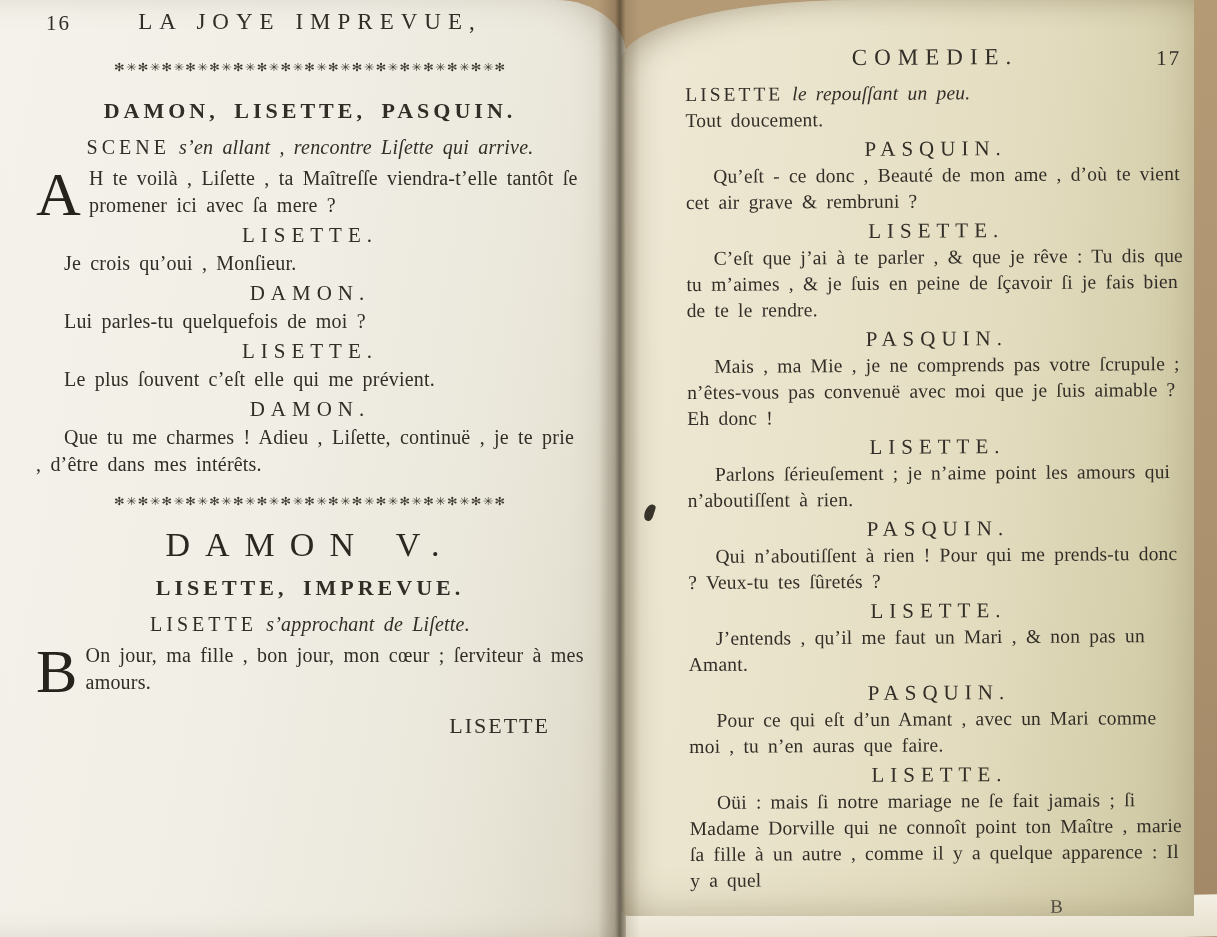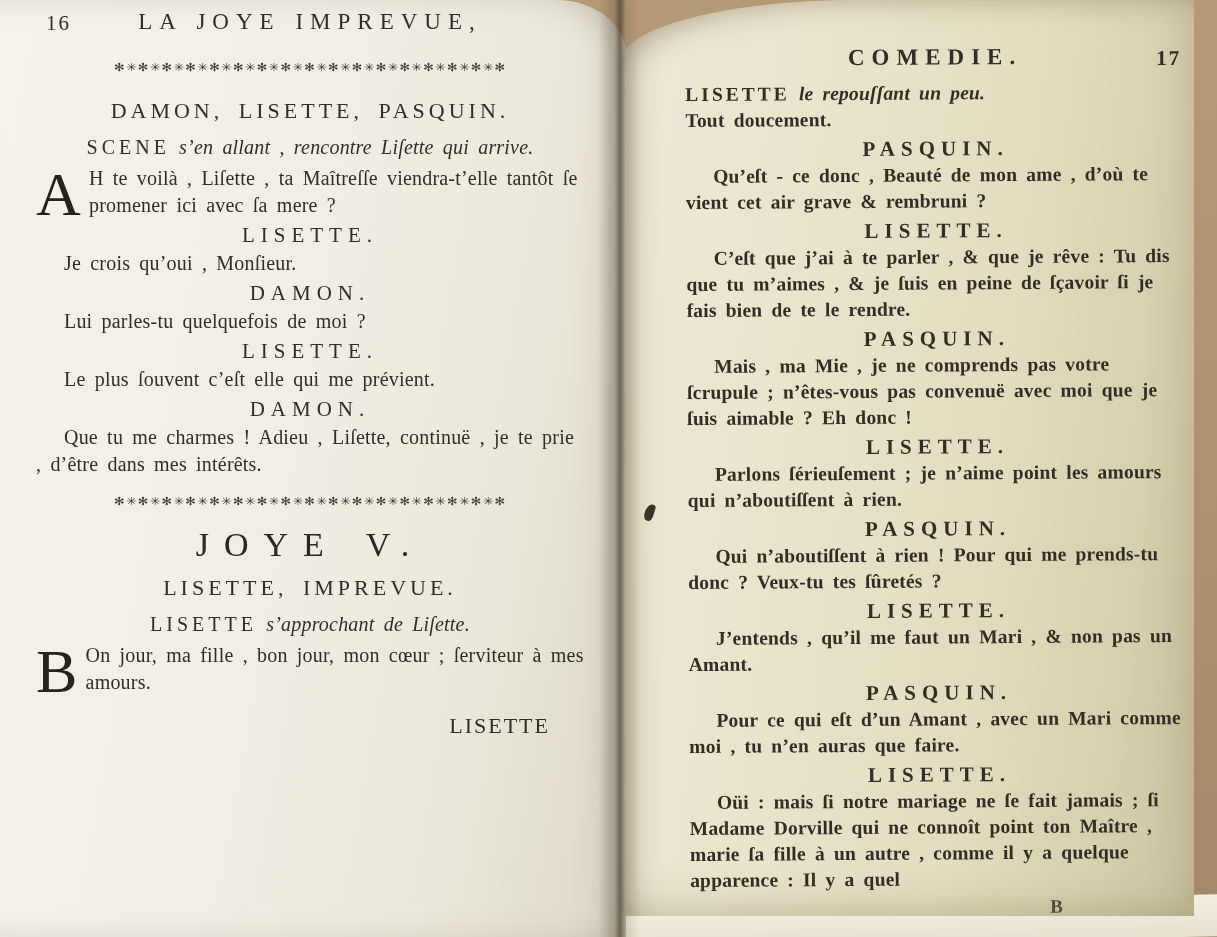--- a/index.html
+++ b/index.html
@@ -16,21 +16,20 @@
     background:linear-gradient(100deg,#f4f2ea 0%,#f0eee5 45%,#eae7da 75%,#ded9c8 97%);
     border-top-right-radius:70px 55px;
     box-shadow:inset -26px 0 38px -16px rgba(95,82,58,.38);
   }
   .page-right{
     left:621px; width:566px; height:916px;
     background:linear-gradient(97deg,#efe9d6 0%,#eae4cd 30%,#e3dcbf 62%,#d6cfac 86%,#c9c29e 100%);
     border-top-left-radius:235px 62px;
     border-bottom-left-radius:8px;
     box-shadow:inset 20px 6px 34px -14px rgba(85,70,44,.42), inset -10px -12px 36px rgba(125,110,75,.22);
-    font-weight:bold;
   }
   .under-strip{
     position:absolute; right:0; bottom:-6px; width:640px; height:42px;
     background:linear-gradient(180deg,#f3efe3,#e6e0cd);
     transform:skewY(-1.2deg);
   }
   .gutter{
     position:absolute; left:598px; top:0; width:42px; height:937px; z-index:6;
     background:linear-gradient(90deg,
       rgba(80,66,44,0) 0%, rgba(75,62,40,.28) 40%,
@@ -45,21 +44,21 @@
   .pg-header{position:relative; text-align:center; height:36px;}
   .pg-num{position:absolute; top:2px; font-size:21px; letter-spacing:2px;}
   .pg-num.left-n{left:10px;} .pg-num.right-n{right:4px;}
   .run-title{font-size:23px; letter-spacing:7px; word-spacing:2px;}
   .ornament{
     text-align:center; font-family:"DejaVu Sans",sans-serif; font-size:13px;
     letter-spacing:1px; color:#3b372e; margin:10px 0 6px 0; transform:scaleY(.85);
     white-space:nowrap; overflow:hidden;
   }
   .scene-head{text-align:center; font-size:34px; letter-spacing:15px; margin:16px 0 10px 0; color:#2b2822;}
-  .characters{text-align:center; font-size:22px; letter-spacing:4px; word-spacing:6px; font-weight:normal; margin:16px 0 8px 0;}
+  .characters{text-align:center; font-size:22px; letter-spacing:4px; word-spacing:6px; font-weight:bold; margin:16px 0 8px 0;}
   .direction{text-align:center; font-size:20px; margin:10px 0 4px 0;}
   .direction .dname{letter-spacing:4px;}
   .direction .ditalic{font-style:italic;text-align:center;}
   .speaker{text-align:center; font-size:21px; letter-spacing:6px; margin:3px 0 1px 0;}
   .para{margin:0; text-indent:1.4em;}
   .para.noindent{text-indent:0;}
   .dropcap-para{margin:2px 0 0 0;}
   .dropcap{
     float:left; font-size:62px; line-height:50px; padding:4px 8px 0 0;
     color:#26231d;
@@ -104,21 +103,21 @@
       <p class="para">Je crois qu’oui , Monſieur.</p>
       <div class="speaker">DAMON.</div>
       <p class="para">Lui parles-tu quelquefois de moi ?</p>
       <div class="speaker">LISETTE.</div>
       <p class="para">Le plus ſouvent c’eſt elle qui me prévient.</p>
       <div class="speaker">DAMON.</div>
       <p class="para">Que tu me charmes ! Adieu , Liſette, continuë , je te prie , d’être dans mes intérêts.</p>
 
       <div class="ornament">✻✳✻✳✻✳✻✳✻✳✻✳✻✳✻✳✻✳✻✳✻✳✻✳✻✳✻✳✻✳✻✳✻</div>
 
-      <div class="scene-head">JOYE V.</div>
+      <div class="scene-head">DAMON V.</div>
       <div class="characters">LISETTE, IMPREVUE.</div>
 
       <div class="direction">
         <span class="dname">LISETTE</span>
         <span class="ditalic">s’approchant de Liſette.</span>
       </div>
 
       <p class="dropcap-para"><span class="dropcap">B</span><span>On jour, ma fille , bon jour, mon cœur ; ſerviteur à mes amours.</span></p>
 
       <div class="catchword">LISETTE</div>

